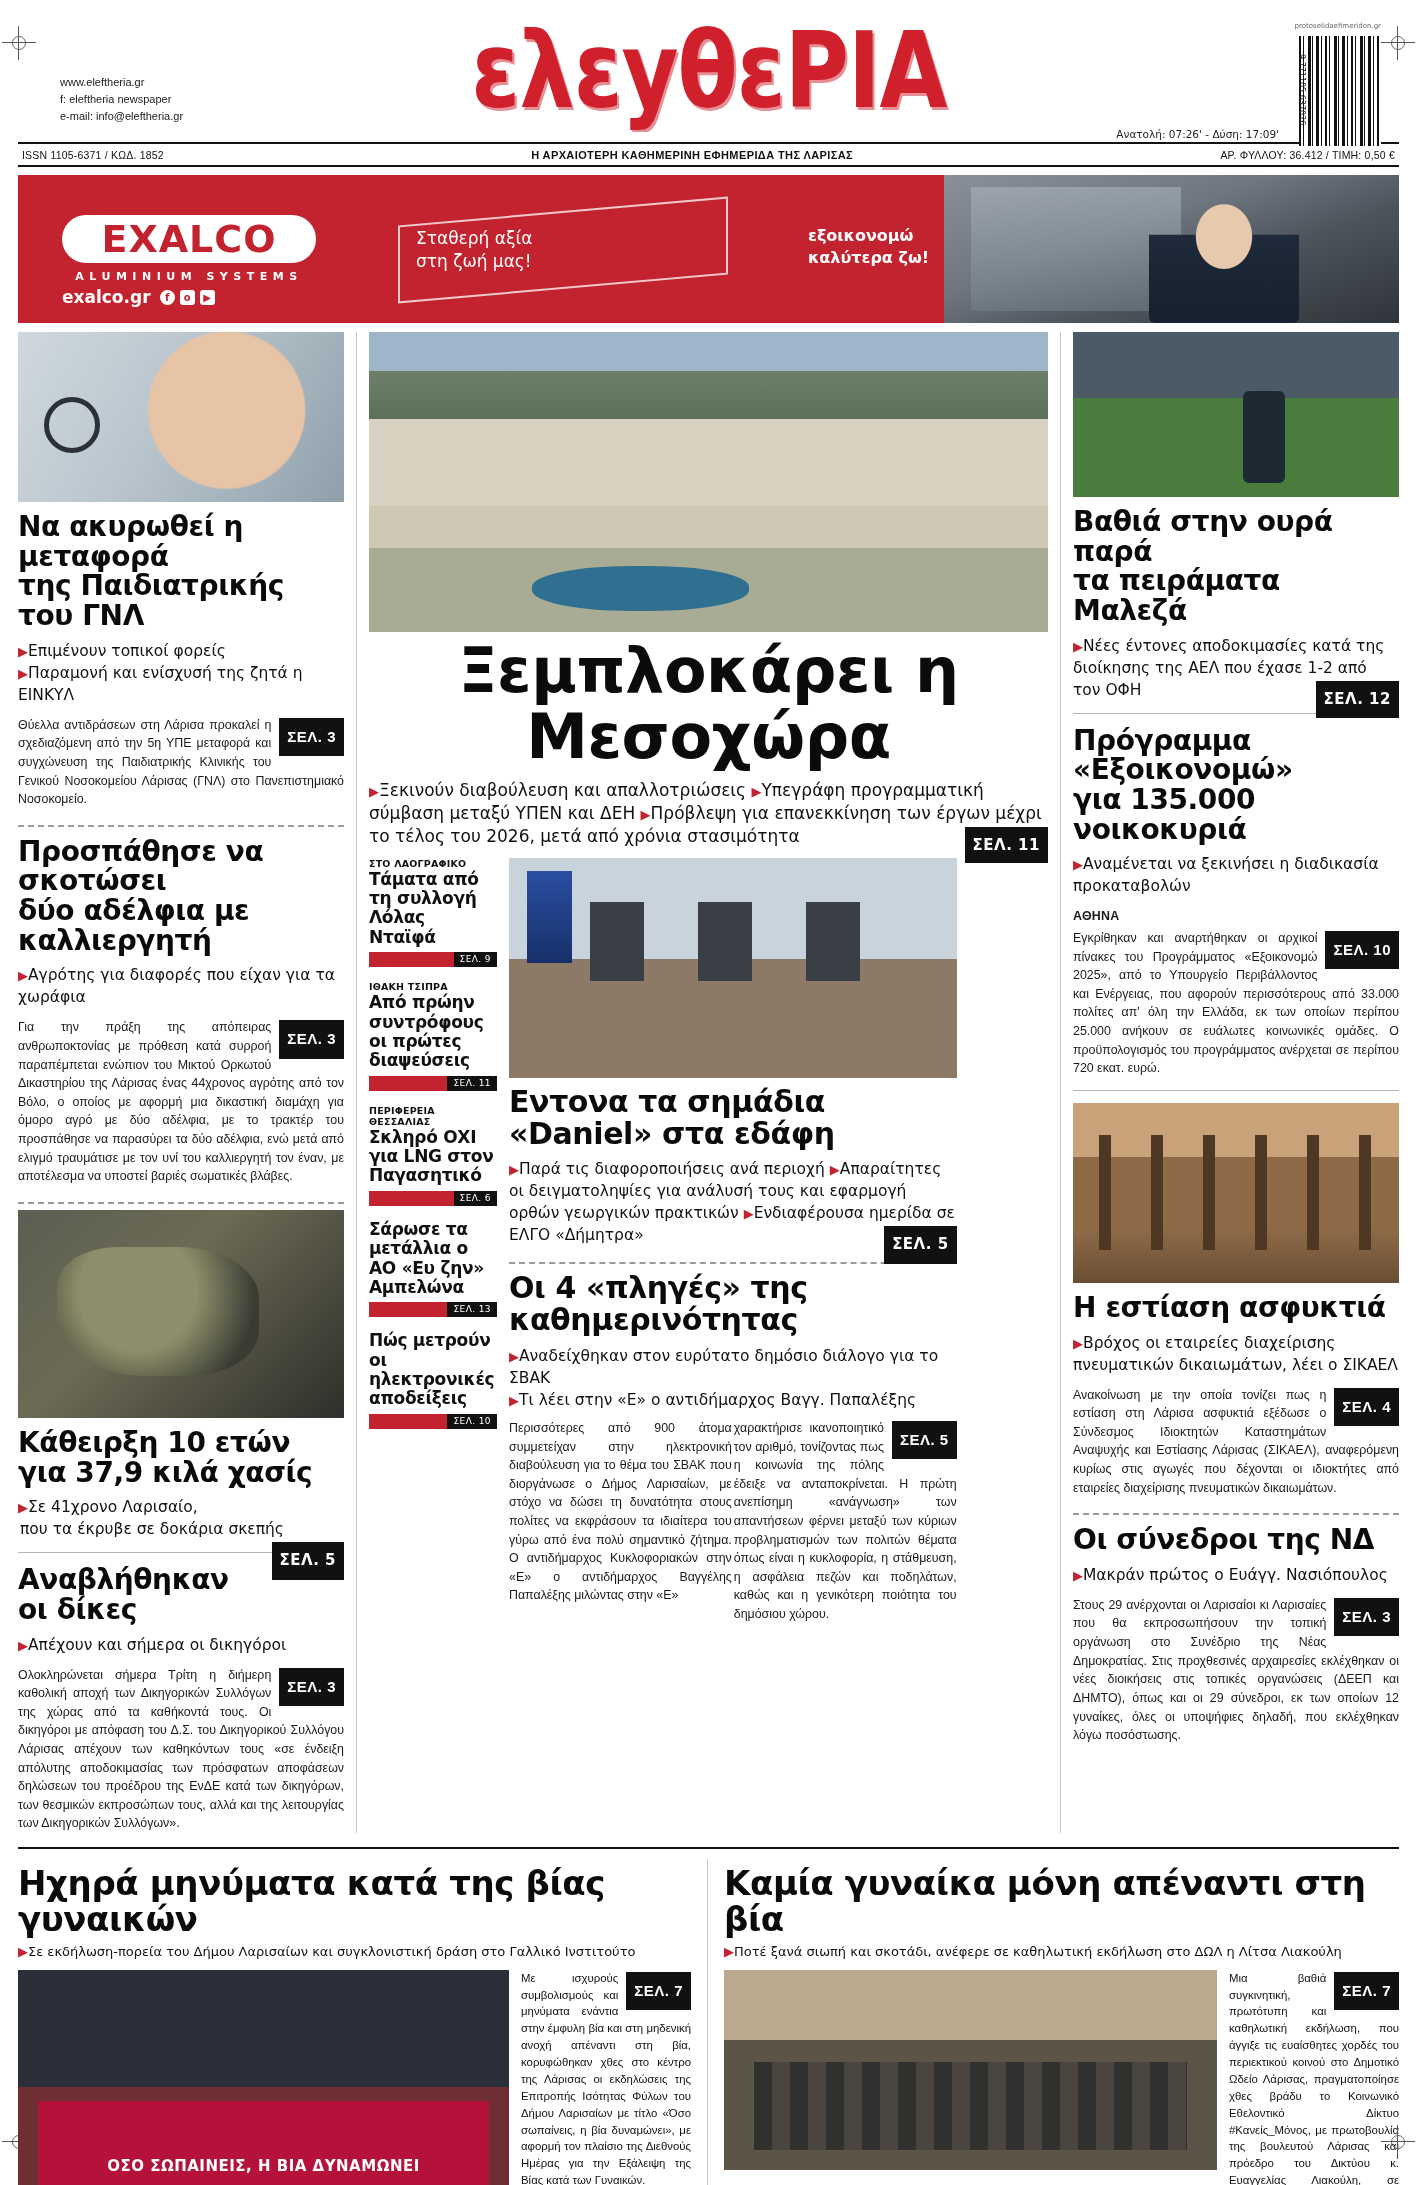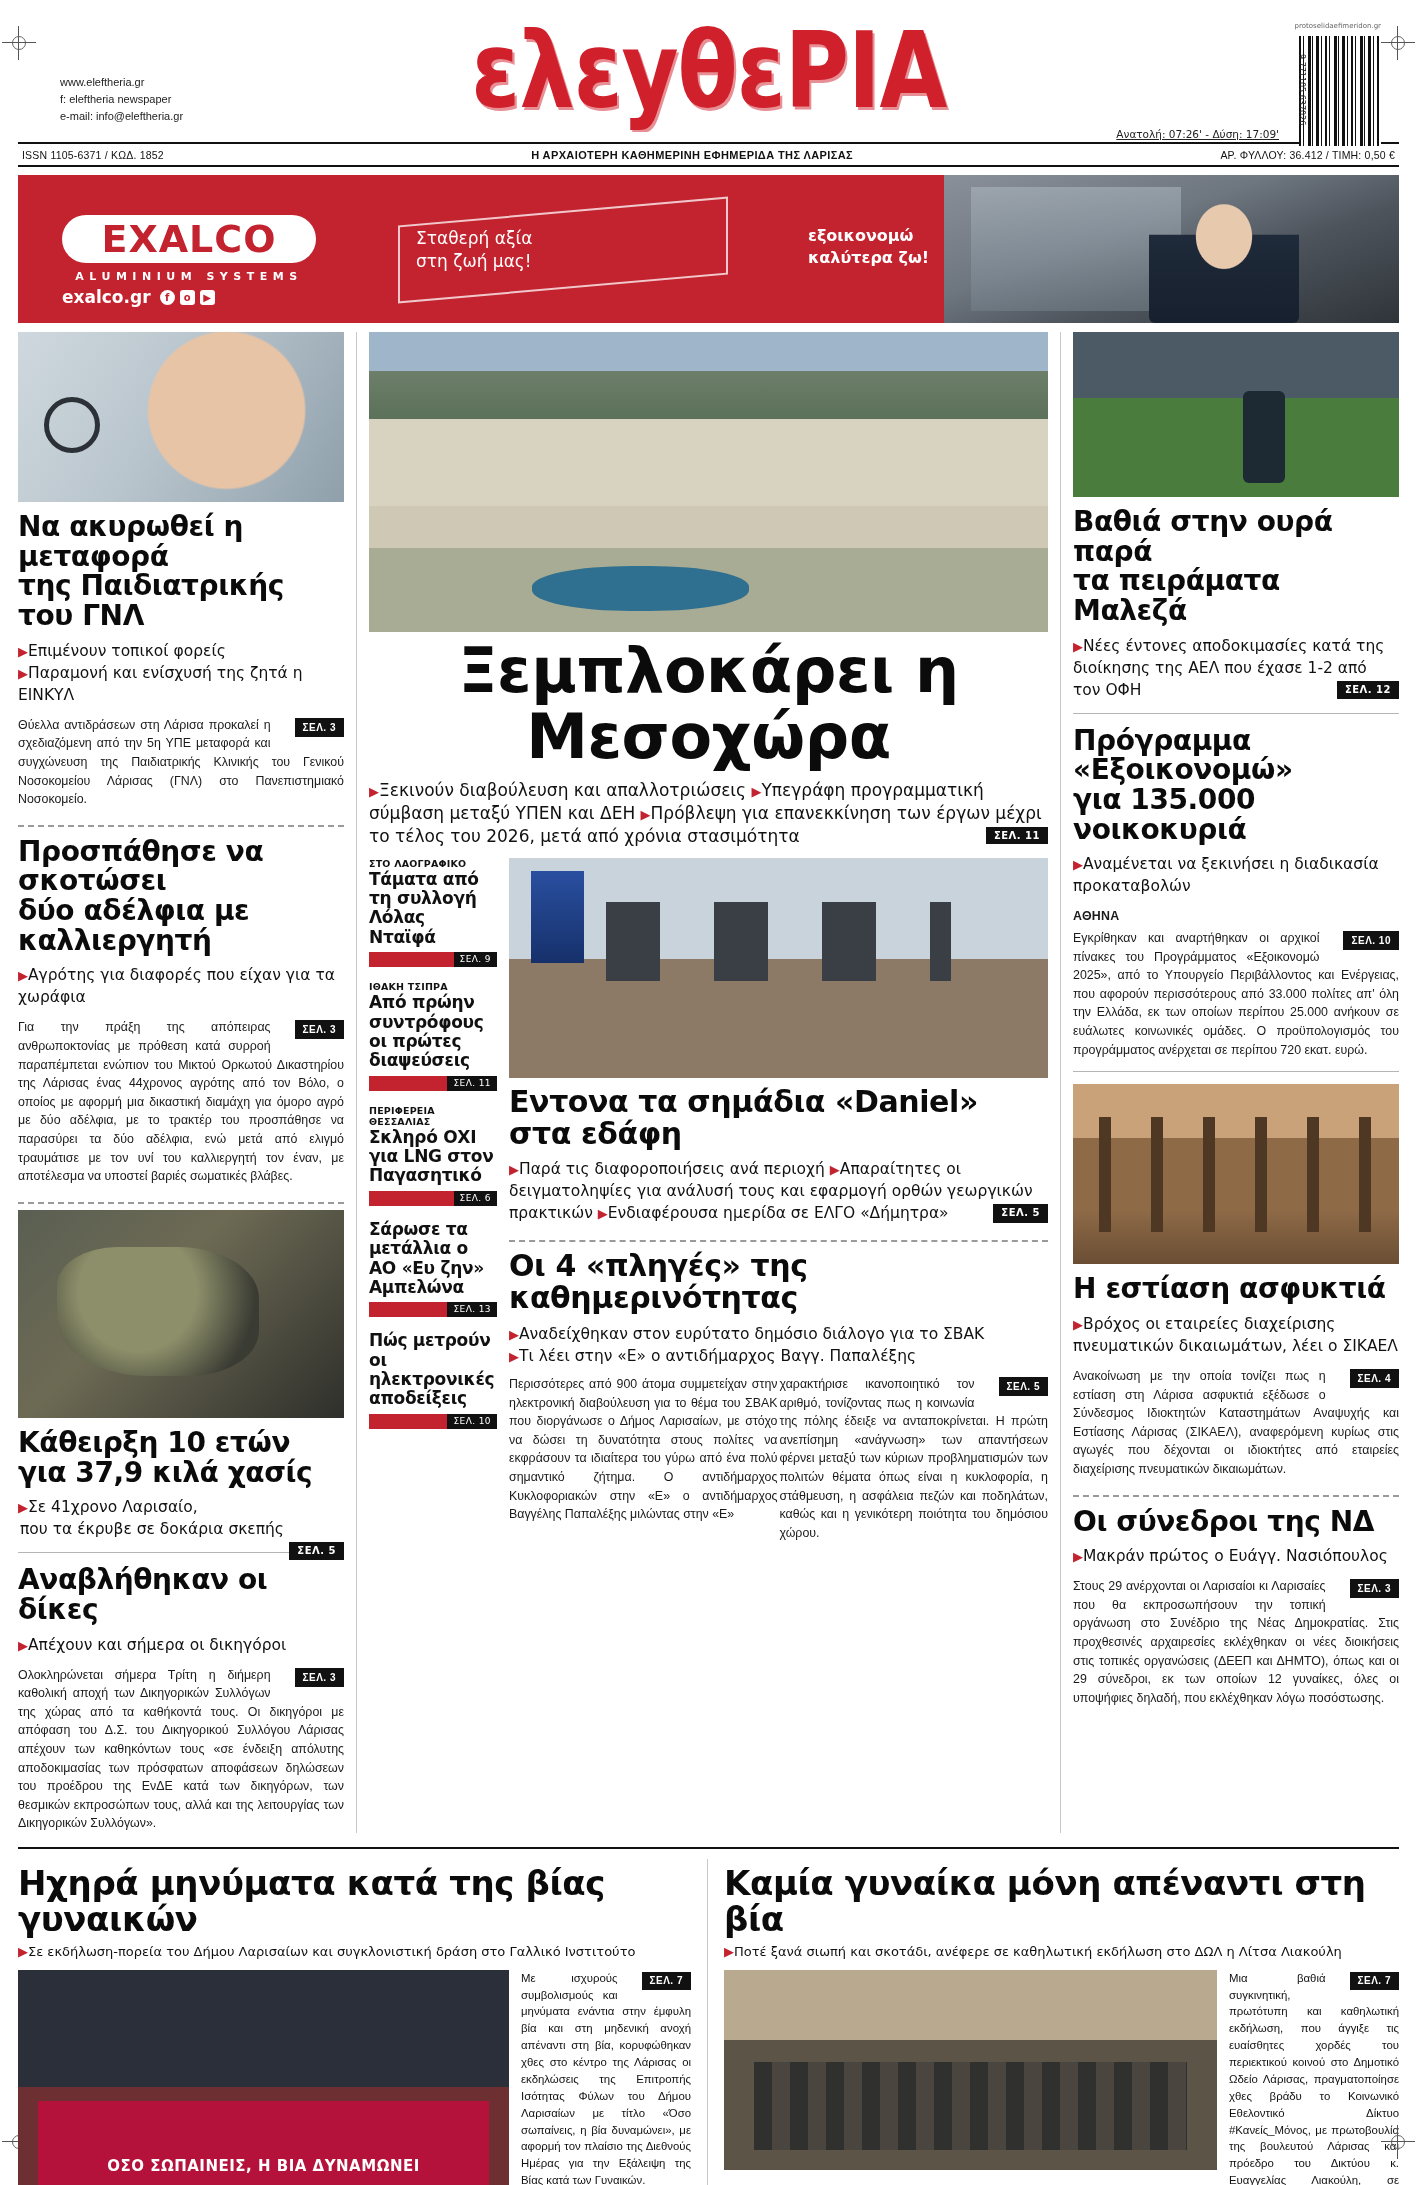--- a/index.html
+++ b/index.html
@@ -44,21 +44,21 @@
     transform: scaleY(1.22) scaleX(1.02);
     transform-origin: center top;
     line-height: 1;
   }
   .dateblock {
     position: absolute; right: 120px; top: 42px; text-align: right;
     font-family: "Liberation Sans", sans-serif;
   }
   .dateblock .d1 { font-size: 14px; font-weight: 700; letter-spacing: .6px; color: #111; }
   .dateblock .saints { font-size: 11.5px; line-height: 1.5; margin-top: 5px; color: #222; }
-  .sunline { position: absolute; right: 120px; top: 128px; font-size: 10.5px; color: #222; text-align: right; text-decoration: underline; }
+  .sunline { position: absolute; right: 120px; top: 128px; font-size: 10.5px; color: #222; text-align: right; }
 
   .barcode { position: absolute; right: 18px; top: 36px; width: 82px; height: 110px; }
   .barcode .bars { width: 100%; height: 100%;
       background-image: repeating-linear-gradient(90deg,
         #111 0 2px, #fff 2px 4px, #111 4px 5px, #fff 5px 9px,
         #111 9px 12px, #fff 12px 13px, #111 13px 14px, #fff 14px 17px,
         #111 17px 20px, #fff 20px 22px, #111 22px 23px, #fff 23px 26px); }
   .barcode .num { position: absolute; left: -2px; top: 18px;
       font-size: 8px; color: #222; writing-mode: vertical-rl; }
   .barcode .tag { position: absolute; right: 0; top: -14px; font-size: 7px; color: #666; }
@@ -198,22 +198,22 @@
 
   .body-t {
     margin-top: 10px; font-size: 12.4px; line-height: 1.5;
     text-align: justify; color: #1a1a1a;
     font-family: "Liberation Sans", sans-serif;
   }
   .body-t .kicker { font-weight: 700; display: block; margin-bottom: 3px; letter-spacing: .3px; }
 
   .sel {
     display: inline-block; background: #111; color: #fff;
-    font-size: 10px; font-weight: 700; padding: 2px 8px; letter-spacing: .5px;
-    float: right; margin-left: 24px; margin-top: 2px;
+    font-size: 15px; font-weight: 700; padding: 8px 8px; letter-spacing: .5px;
+    float: right; margin-left: 8px; margin-top: 2px;
   }
 
   .dashrule { border-top: 2px dashed #9a9a9a; margin: 16px 0 6px; height: 0; }
   .solidrule { border-top: 1px solid #b5b5b5; margin: 12px 0; }
 
   
   .mid-split { display: flex; gap: 12px; margin-top: 10px; }
   .sidecol { width: 128px; flex: none; }
   .sidebox { margin-bottom: 14px; }
   .sidebox .eyebrow { font-size: 9.5px; font-weight: 700; letter-spacing: .2px; color: #111; }

